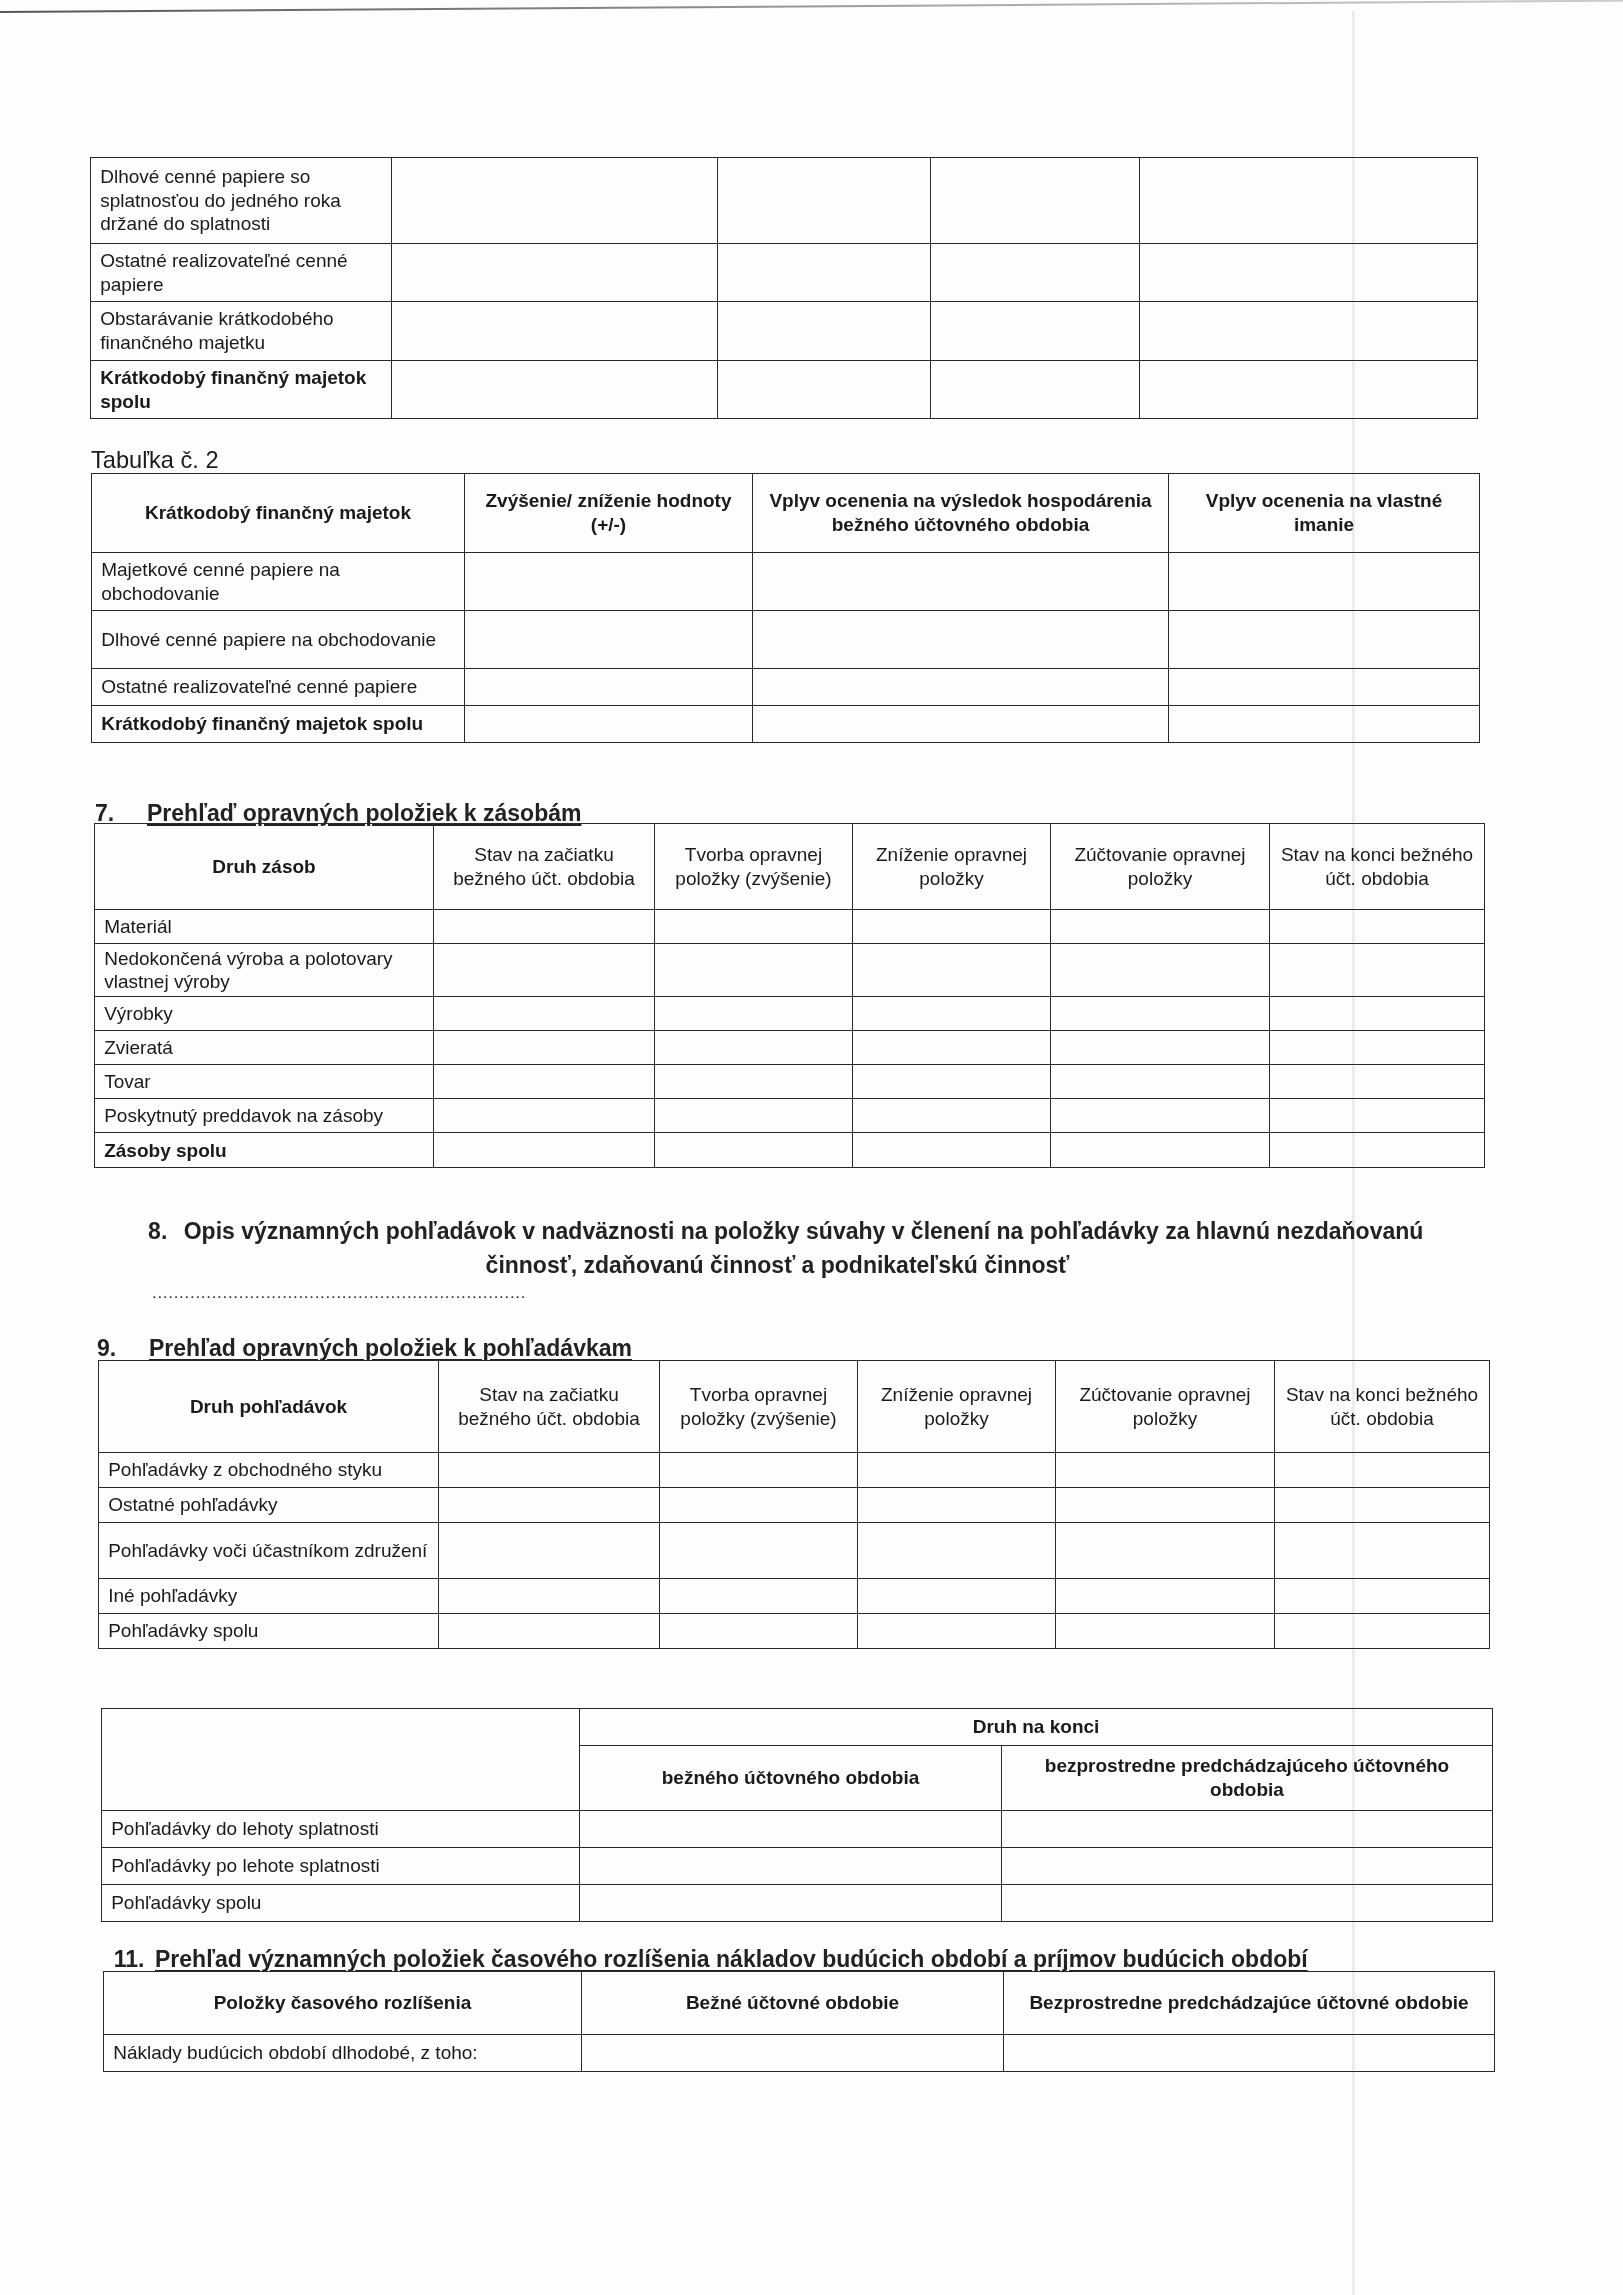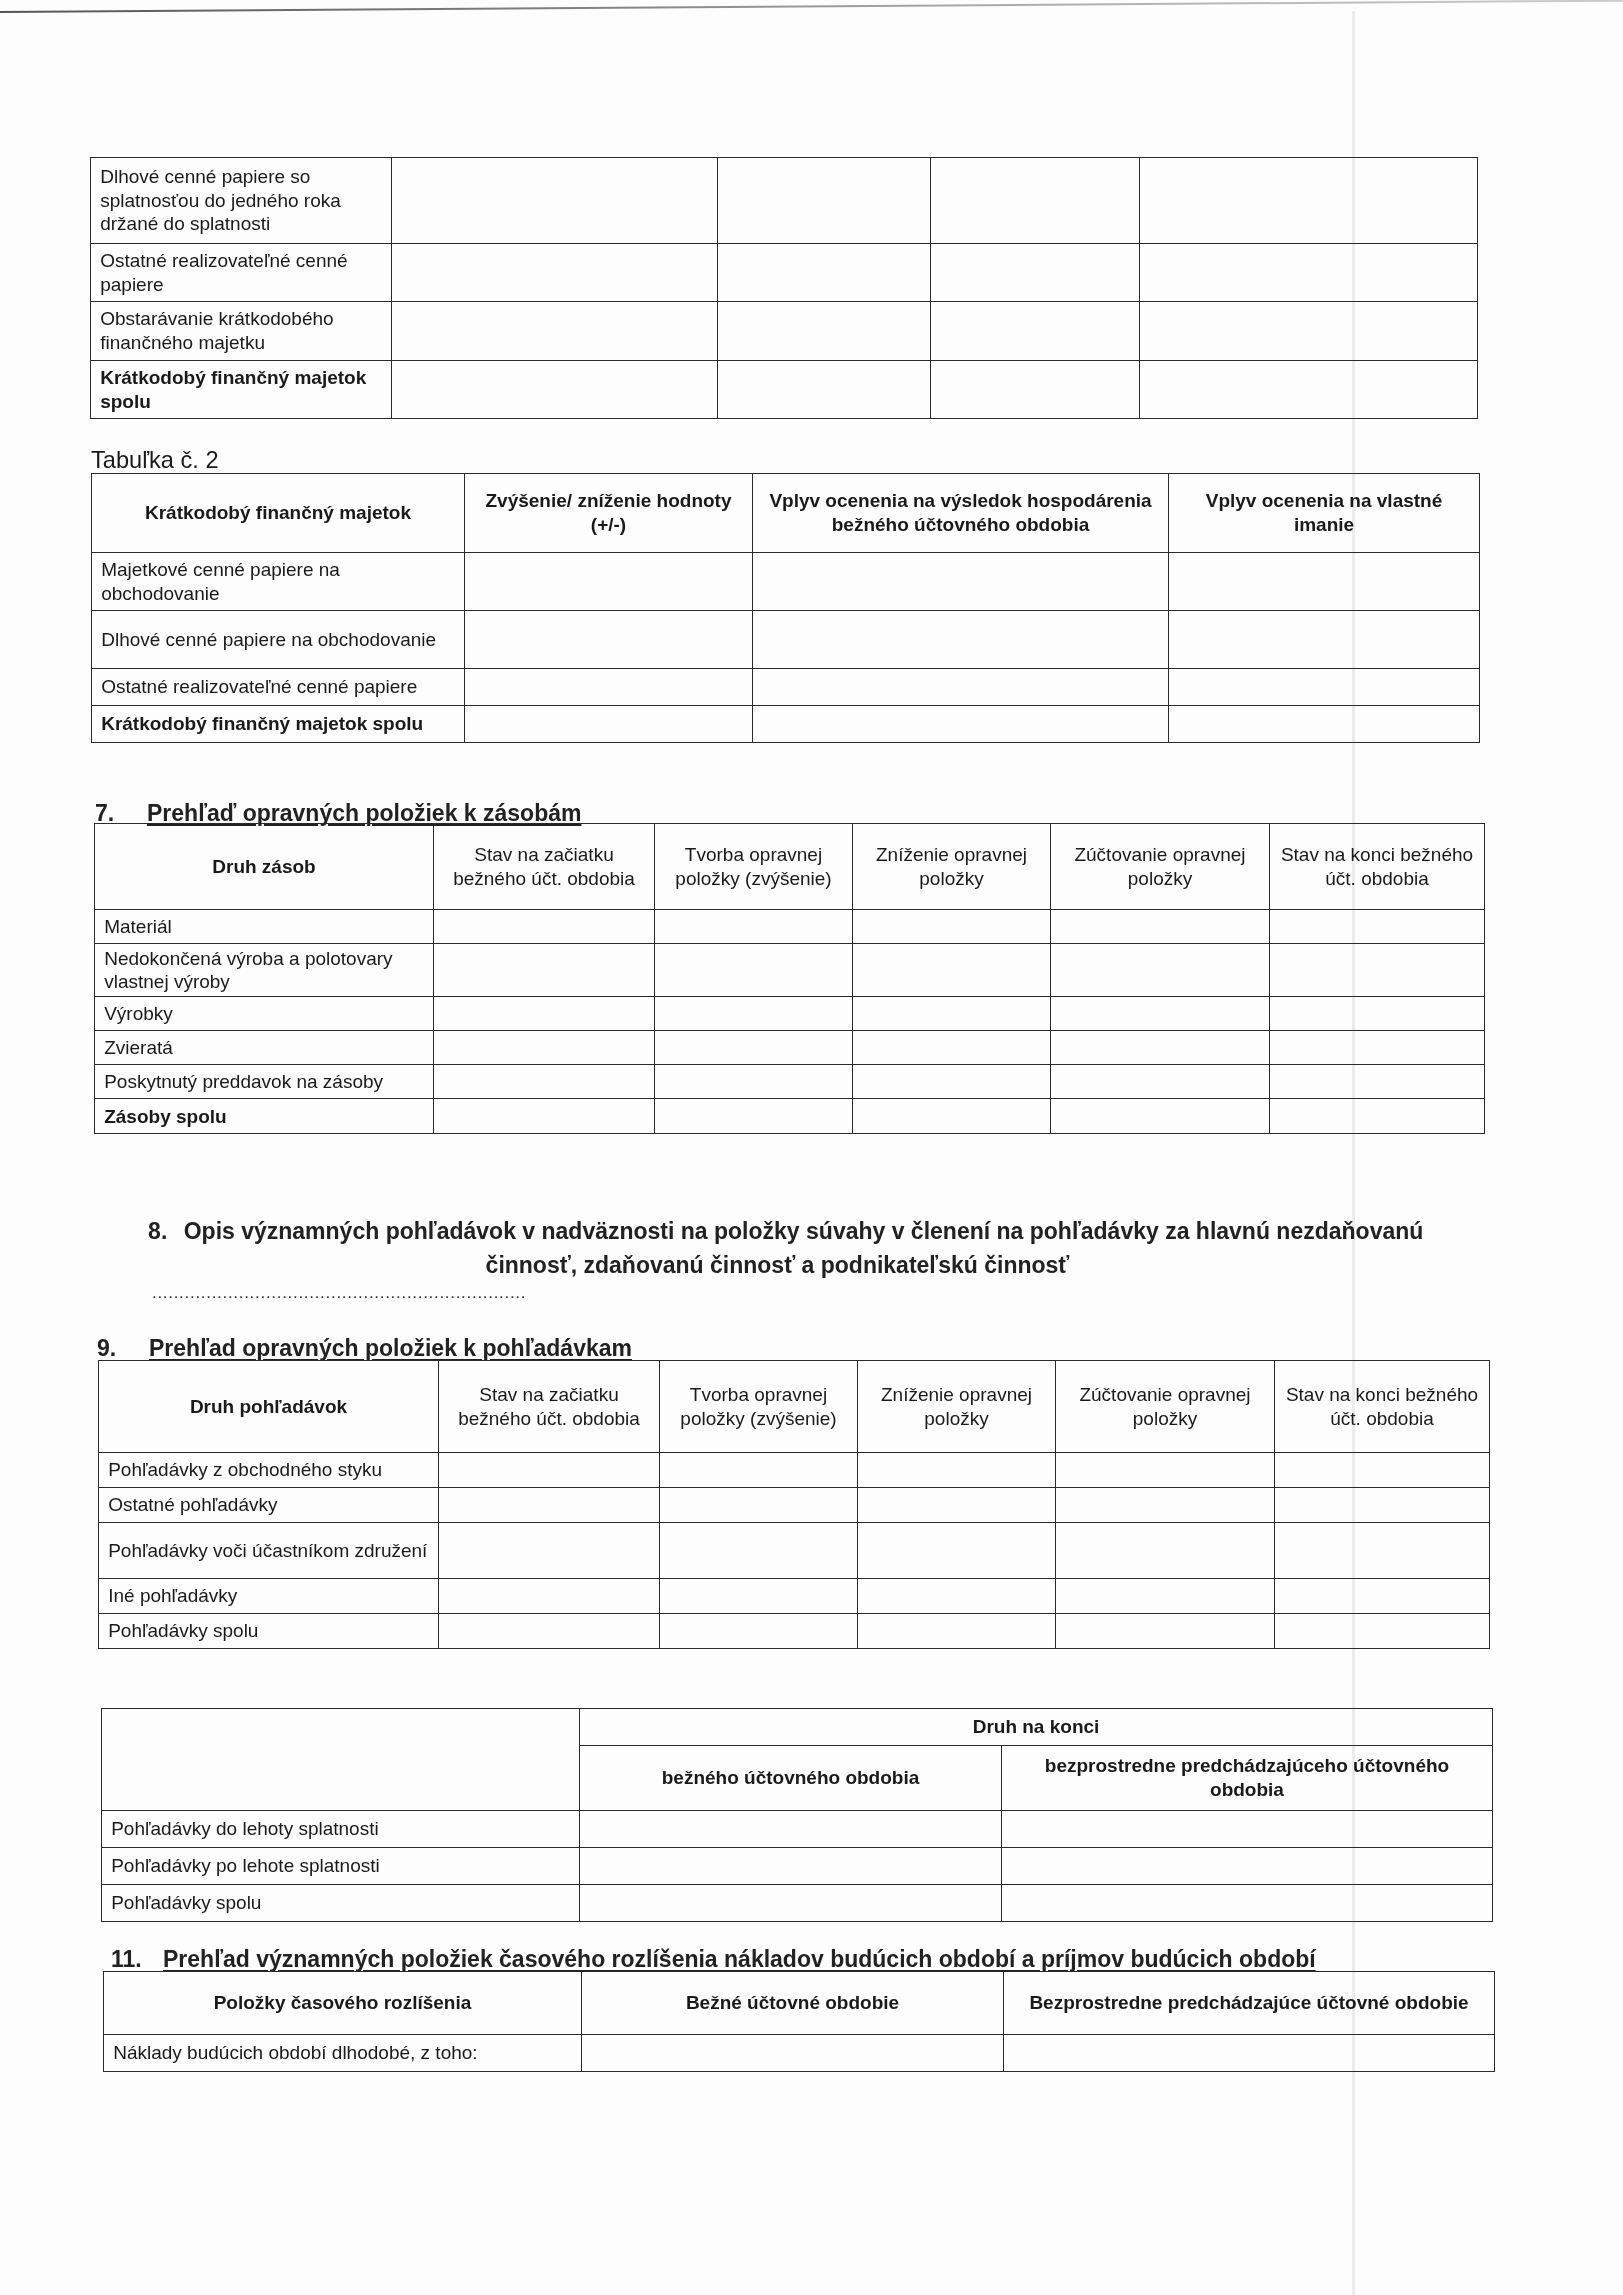--- a/index.html
+++ b/index.html
@@ -191,20 +191,28 @@
         </tr>
       <tr style="height:34px">
           <td class="label">Zvieratá</td>
           <td></td>
           <td></td>
           <td></td>
           <td></td>
           <td></td>
         </tr>
       <tr style="height:34px">
+          <td class="label">Tovar</td>
+          <td></td>
+          <td></td>
+          <td></td>
+          <td></td>
+          <td></td>
+        </tr>
+      <tr style="height:34px">
           <td class="label">Poskytnutý preddavok na zásoby</td>
           <td></td>
           <td></td>
           <td></td>
           <td></td>
           <td></td>
         </tr>
       <tr style="height:35px">
           <td class="label bold">Zásoby spolu</td>
           <td></td>
@@ -315,21 +323,21 @@
           <td></td>
         </tr>
       <tr style="height:37px">
           <td class="label">Pohľadávky spolu</td>
           <td></td>
           <td></td>
         </tr>
     </tbody>
   </table>
 
-  <div class="section-title" style="left:111px; top:1946px;">
+  <div class="section-title" style="left:103px; top:1946px;text-align:center;">
     <span class="num">11.</span><span class="txt">Prehľad významných položiek časového rozlíšenia nákladov budúcich období a príjmov budúcich období</span>
   </div>
   <table class="grid" id="t11">
     <colgroup>
         <col style="width:478px">
         <col style="width:422px">
         <col style="width:491px">
       </colgroup>
     <thead>
       <tr style="height:63px">

